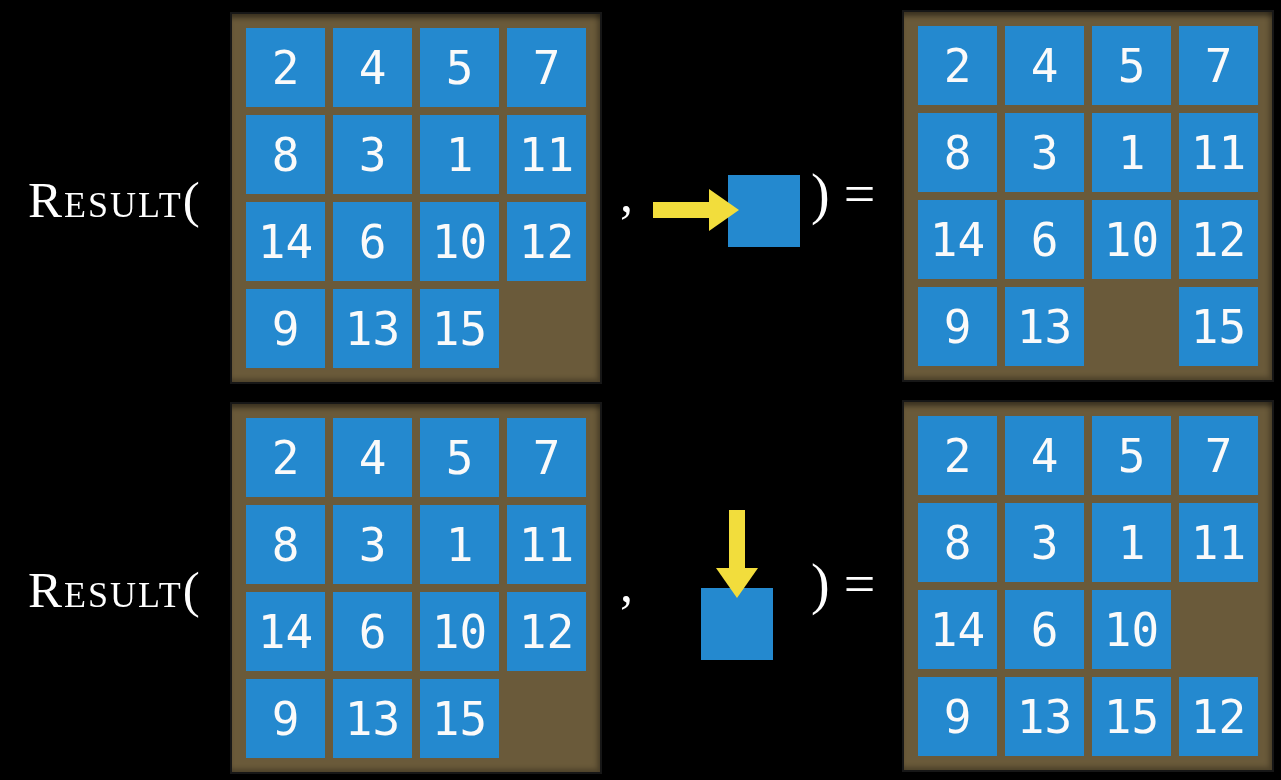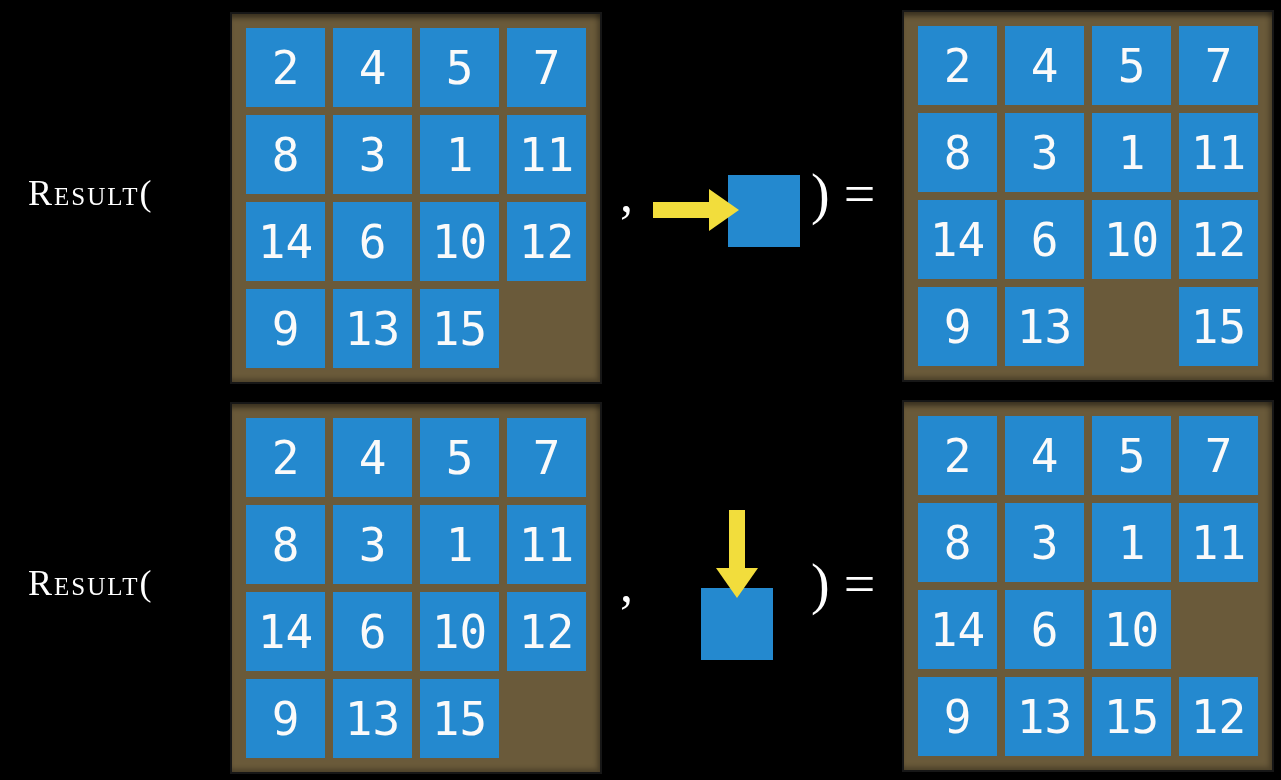--- a/index.html
+++ b/index.html
@@ -2,21 +2,21 @@
 <html><head>
 <meta charset="utf-8">
 <style>
   html,body{margin:0;padding:0;background:#000;}
   .canvas{
     position:relative;width:1281px;height:780px;background:#000;overflow:hidden;
     font-family:"Liberation Serif",serif;color:#ffffff;
   }
   
   .fn{
-    position:absolute;font-size:36px;line-height:1;font-variant:small-caps;
+    position:absolute;font-size:51px;line-height:1;font-variant:small-caps;
     letter-spacing:2px;white-space:nowrap;
   }
   .comma{position:absolute;font-size:52px;line-height:1;}
   .pe{position:absolute;font-size:56px;line-height:1;white-space:nowrap;}
   
   .grid{
     position:absolute;width:368px;height:368px;background:#6a5a3a;
     box-sizing:border-box;padding:14px;
     display:grid;grid-template-columns:repeat(4,1fr);grid-template-rows:repeat(4,1fr);gap:8px;
     box-shadow:0 0 0 2px #171717,

